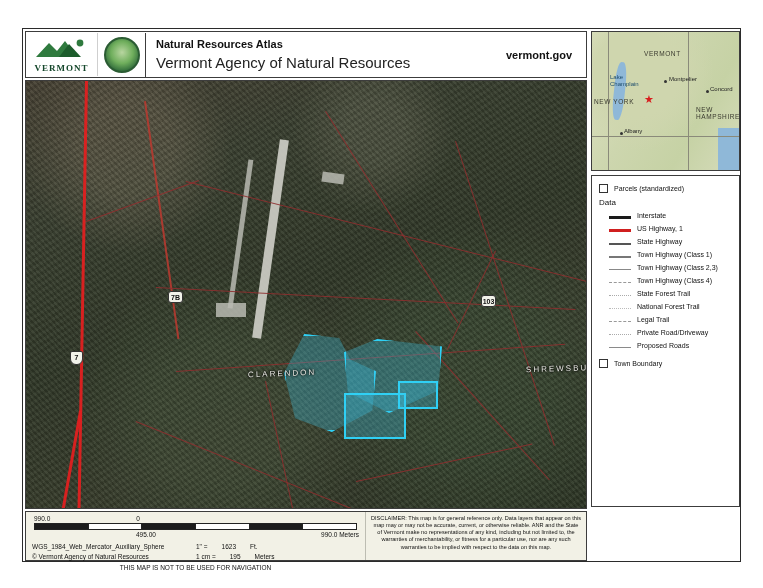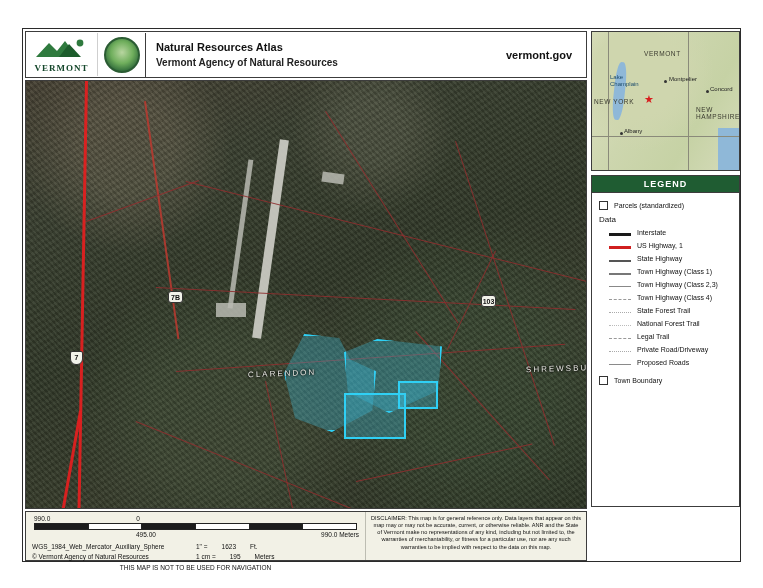--- a/index.html
+++ b/index.html
@@ -65,21 +65,21 @@
   }
   .hdr-titles {
     flex: 1;
     padding-left: 10px;
   }
   .hdr-title {
     font-size: 11px; font-weight: bold; color: #111;
     line-height: 1.15;
   }
   .hdr-sub {
-    font-size: 10px; color: #222; margin-top: 4px; font-weight: bold;
+    font-size: 15px; color: #222; margin-top: 4px;
   }
   .hdr-url {
     font-size: 11px; font-weight: bold; color: #111;
     padding-right: 14px; white-space: nowrap;
   }
 
   
   .mapwrap {
     position: absolute;
     left: 2px; top: 51px;
@@ -381,21 +381,20 @@
       <div class="loc-dot" style="left:72px; top:48px;"></div>
       <div class="loc-city" style="left:77px; top:44px;">Montpelier</div>
       <div class="loc-dot" style="left:114px; top:58px;"></div>
       <div class="loc-city" style="left:118px; top:54px;">Concord</div>
       <div class="loc-dot" style="left:28px; top:100px;"></div>
       <div class="loc-city" style="left:32px; top:96px;">Albany</div>
       <div class="loc-star" style="left:52px; top:62px;">★</div>
     </div>
 
     <div class="legend">
-      <div class="panel-title">LEGEND</div>
       <div class="legend-body">
 
         <div class="leg-row">
           <span class="sw-box"></span>
           <span>Parcels (standardized)</span>
         </div>
 
         <div class="leg-group">Data</div>
 
         <div class="leg-row" style="padding-left:10px;">

